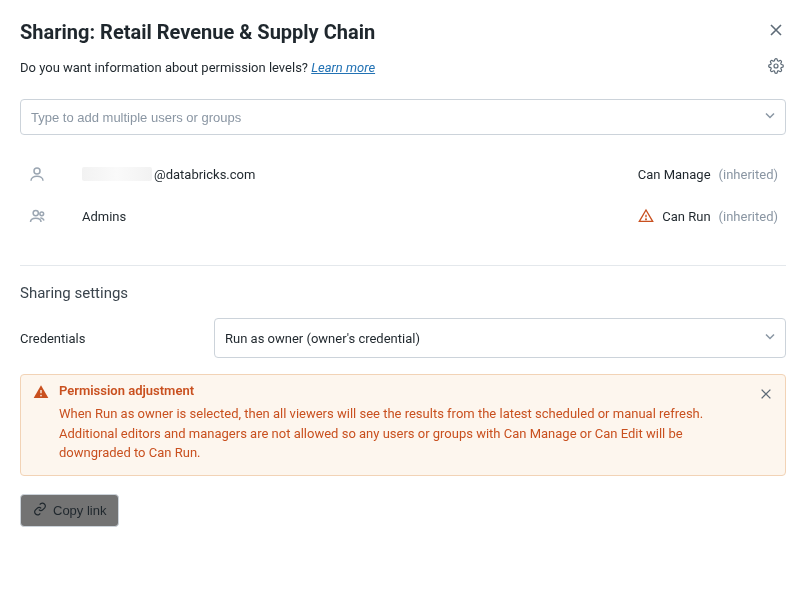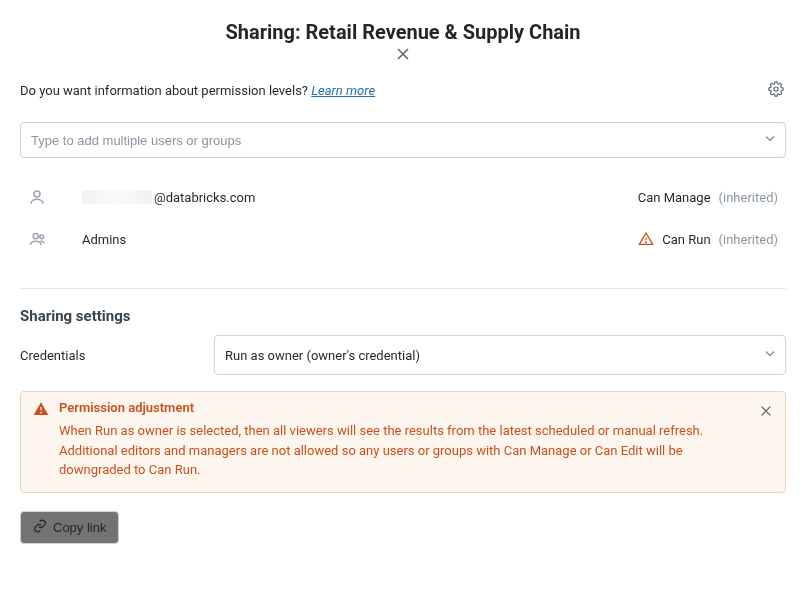--- a/index.html
+++ b/index.html
@@ -13,23 +13,22 @@
       color: #1f272d;
       background: #fff;
       width: 806px;
       height: 600px;
       padding: 20px;
       overflow: hidden;
     }
     .header {
       display: flex;
       justify-content: space-between;
-      align-items: center;
+      align-items: flex-start;
       margin-bottom: 12px;
-      flex-direction: column;
     }
     .title {
       font-size: 20px;
       font-weight: 700;
       color: #1f272d;
     }
     .close-btn {
       background: none;
       border: none;
       cursor: pointer;
@@ -137,22 +136,22 @@
       color: #8a96a3;
     }
     hr.divider {
       border: none;
       border-top: 1px solid #e4e8ec;
       margin: 0 0 18px 0;
     }
     .section-title {
       font-size: 15px;
       color: #3a444d;
-      margin-bottom: 10px;
-      font-weight: 700;
+      margin-bottom: 16px;
+      font-weight: 400;
     }
     .setting-row {
       display: flex;
       align-items: center;
       margin-bottom: 16px;
     }
     .setting-label {
       width: 194px;
       font-size: 13px;
       color: #1f272d;

